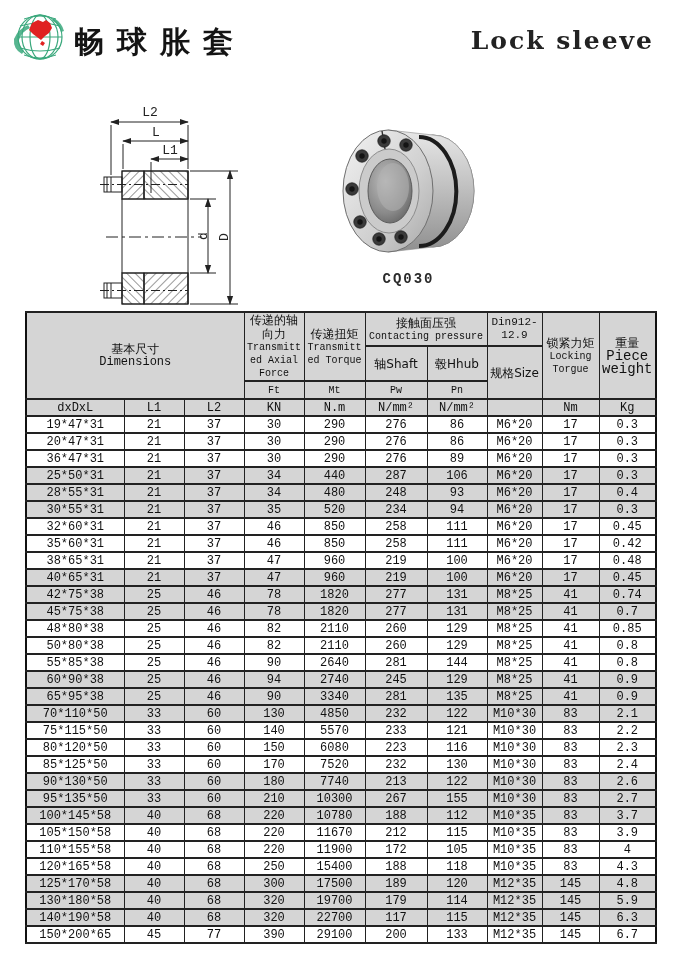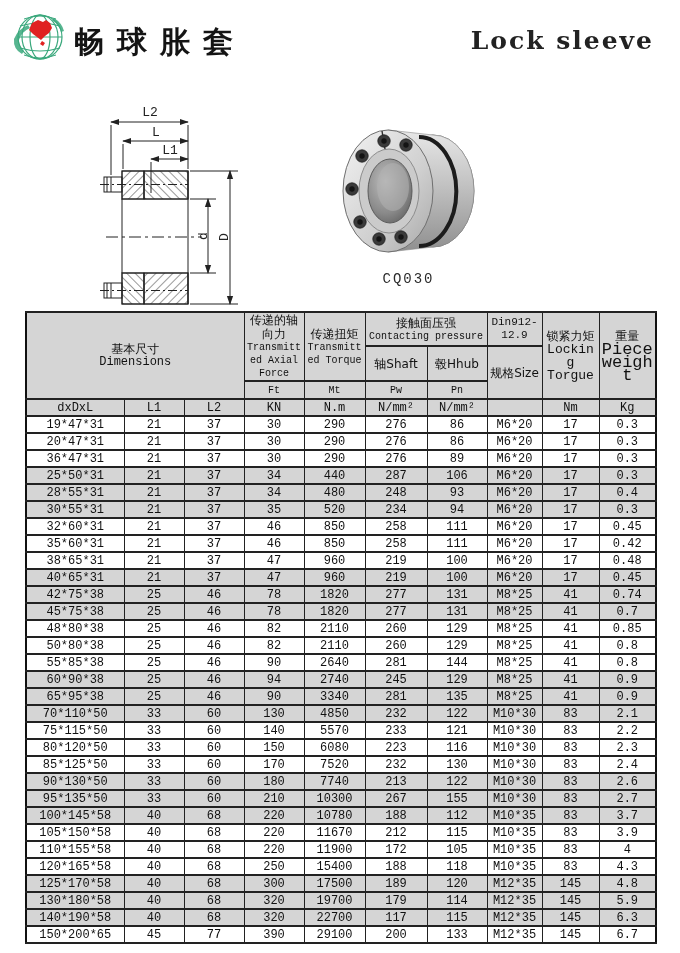--- a/index.html
+++ b/index.html
@@ -10,21 +10,21 @@
   .brand-logo{position:absolute;left:12px;top:7px;width:54px;height:58px;}
   .brand-cn{position:absolute;left:74px;top:22px;font-size:30px;font-weight:bold;
             letter-spacing:13px;color:#141414;font-family:"DejaVu Sans",sans-serif;}
   .brand-en{position:absolute;right:26px;top:26px;font-size:25px;
             font-weight:bold;color:#222;font-family:"DejaVu Serif",serif;letter-spacing:2px;}
 
   
   .drawing{position:absolute;left:60px;top:97px;width:272px;height:216px;}
   .photo{position:absolute;left:333px;top:118px;width:150px;height:150px;}
   .photo-caption{position:absolute;left:356px;top:271px;width:105px;text-align:center;
-                 font-size:14px;font-weight:normal;letter-spacing:2px;color:#2b2b2b;}
+                 font-size:14px;font-weight:bold;letter-spacing:2px;color:#2b2b2b;}
 
   
   table.spec{position:absolute;left:25px;top:311px;width:630px;border-collapse:collapse;
              table-layout:fixed;border:2px solid #111;}
   table.spec th,table.spec td{border:1px solid #222;border-top-width:2px;border-bottom-width:2px;
              padding:0 1px;text-align:center;vertical-align:middle;overflow:hidden;}
   table.spec thead th{background:#d5d5d5;font-weight:normal;}
   .cn{font-size:12px;line-height:14px;font-family:"DejaVu Sans",sans-serif;}
   .en{font-size:10px;line-height:13px;overflow-wrap:anywhere;word-break:break-word;}
   tr.r-sym th{height:16px;font-size:10px;}
@@ -203,25 +203,25 @@
         </th>
         <th colspan="2">
           <div class="cn">接触面压强</div>
           <div class="en">Contacting pressure</div>
         </th>
         <th>
           <div class="en" style="font-size:11px">Din912-12.9</div>
         </th>
         <th rowspan="3">
           <div class="cn">锁紧力矩</div>
-          <div class="en" style="font-size:13px">Locking Torgue</div>
+          <div class="en" style="font-size:10px">Locking Torgue</div>
         </th>
         <th rowspan="3">
           <div class="cn">重量</div>
-          <div class="en" style="font-size:17px">Piece weight</div>
+          <div class="en" style="font-size:14px">Piece weight</div>
         </th>
       </tr>
       <tr class="h2">
         <th>
             <div class="cn">轴Shaft</div>
           </th>
         <th>
             <div class="cn">毂Hhub</div>
           </th>
         <th rowspan="2">

